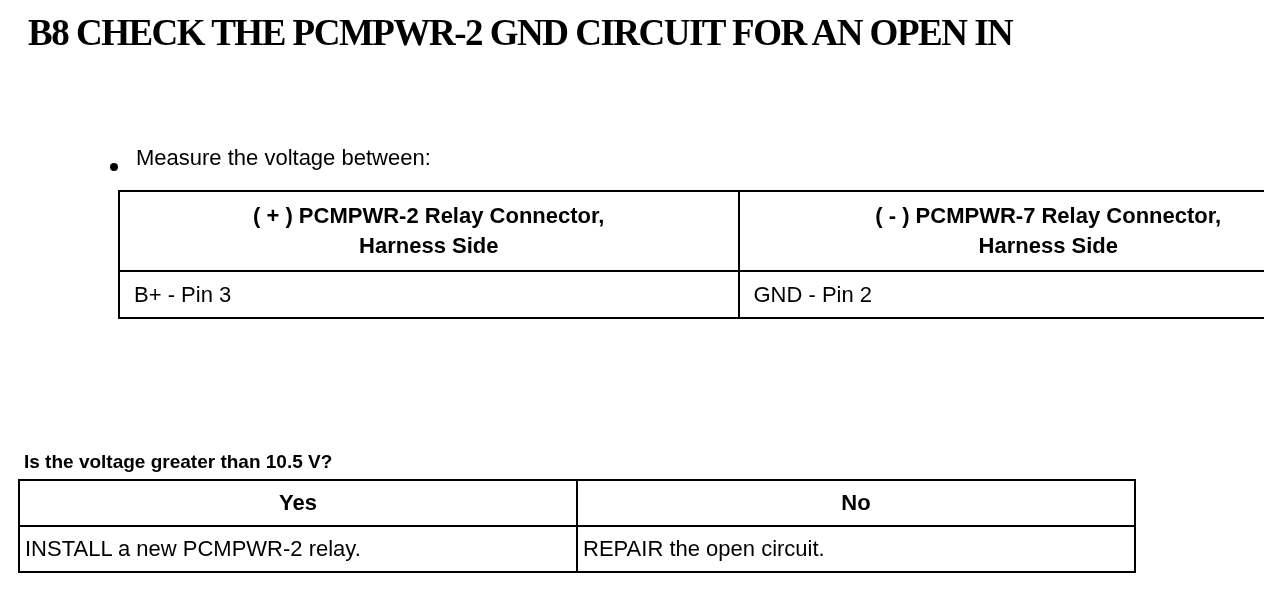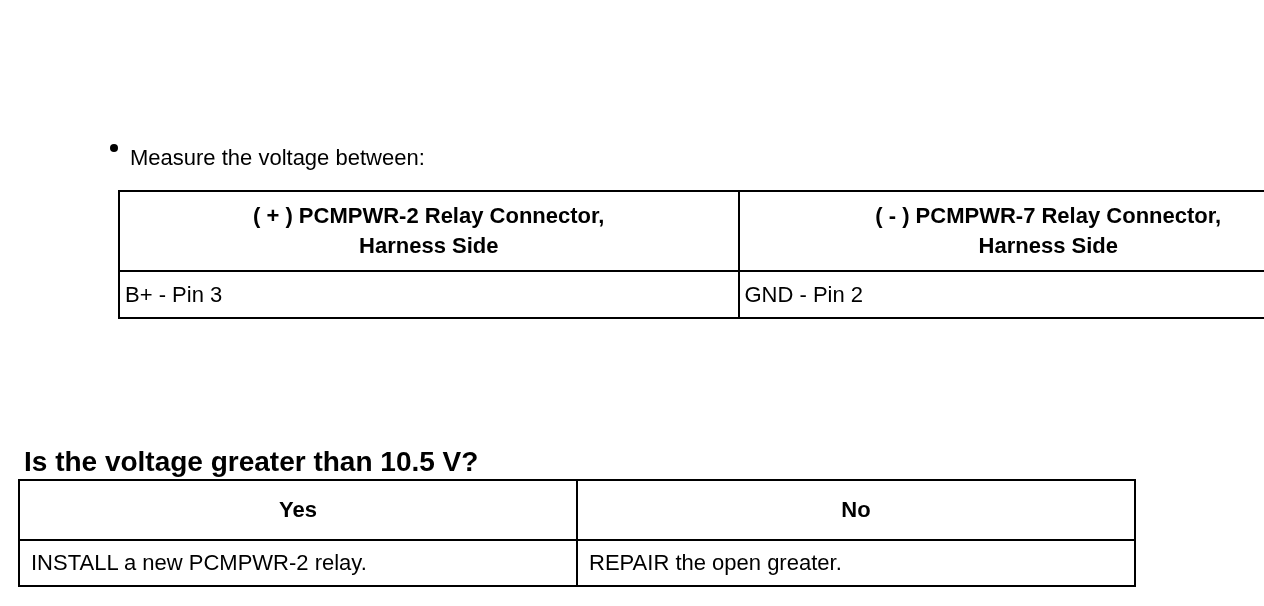--- a/index.html
+++ b/index.html
@@ -22,22 +22,22 @@
     font-size: 37px;
     line-height: 45px;
     letter-spacing: -1.5px;
     white-space: nowrap;
   }
   .bullet-row {
     position: absolute;
     left: 110px;
     top: 144px;
     display: flex;
-    align-items: flex-start;
-    gap: 12px;
+    align-items: flex-end;
+    gap: 18px;
     font-size: 22px;
     line-height: 27px;
   }
   .bullet {
     width: 8px;
     height: 8px;
     border-radius: 50%;
     background: #000000;
     display: inline-block;
     flex: 0 0 auto;
@@ -59,54 +59,54 @@
     font-weight: bold;
     text-align: center;
     vertical-align: middle;
     line-height: 30px;
     width: 50%;
   }
   .t1 td {
     height: 47px;
     text-align: left;
     vertical-align: middle;
-    padding-left: 5px;
+    padding-left: 14px;
   }
   .question {
     position: absolute;
     left: 24px;
     top: 449px;
-    font-size: 28px;
+    font-size: 19px;
     line-height: 26px;
     font-weight: bold;
   }
   .t2 { left: 18px; top: 479px; width: 1118px; }
   .t2 th {
-    height: 60px;
+    height: 46px;
     font-weight: bold;
     text-align: center;
     vertical-align: middle;
     border-bottom: 4px solid #000000;
     width: 50%;
   }
   .t2 td {
     height: 46px;
     text-align: left;
     vertical-align: middle;
-    padding-left: 11px;
+    padding-left: 5px;
     border-bottom: 4px solid #000000;
   }
 </style>
 </head>
 <body>
 
 <div class="page">
 
   <h1 class="heading">
-    <br>
+    <span>B8 CHECK THE PCMPWR-2 GND CIRCUIT FOR AN OPEN IN</span><br>
   </h1>
 
   <div class="bullet-row">
     <span class="bullet"></span>
     <span>Measure the voltage between:</span>
   </div>
 
   <table class="doc-table t1">
     <thead>
       <tr>
@@ -133,18 +133,18 @@
   <table class="doc-table t2">
     <thead>
       <tr>
         <th>Yes</th>
         <th>No</th>
       </tr>
     </thead>
     <tbody>
       <tr>
         <td>INSTALL a new PCMPWR-2 relay.</td>
-        <td>REPAIR the open greater.</td>
+        <td>REPAIR the open circuit.</td>
       </tr>
     </tbody>
   </table>
 
 </div>
 
 </body></html>

